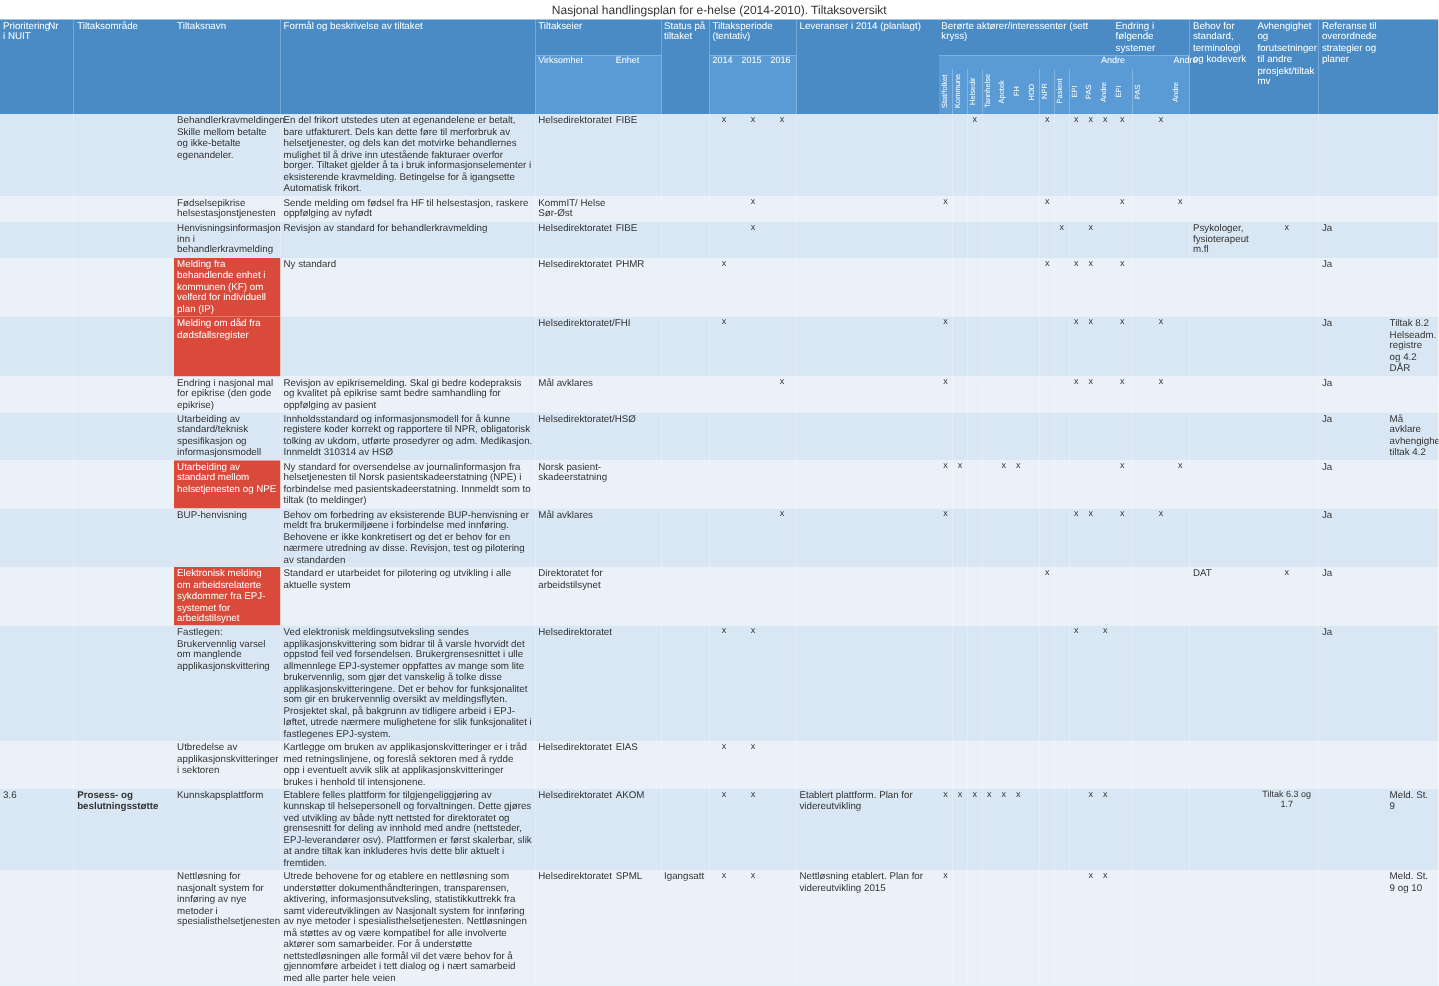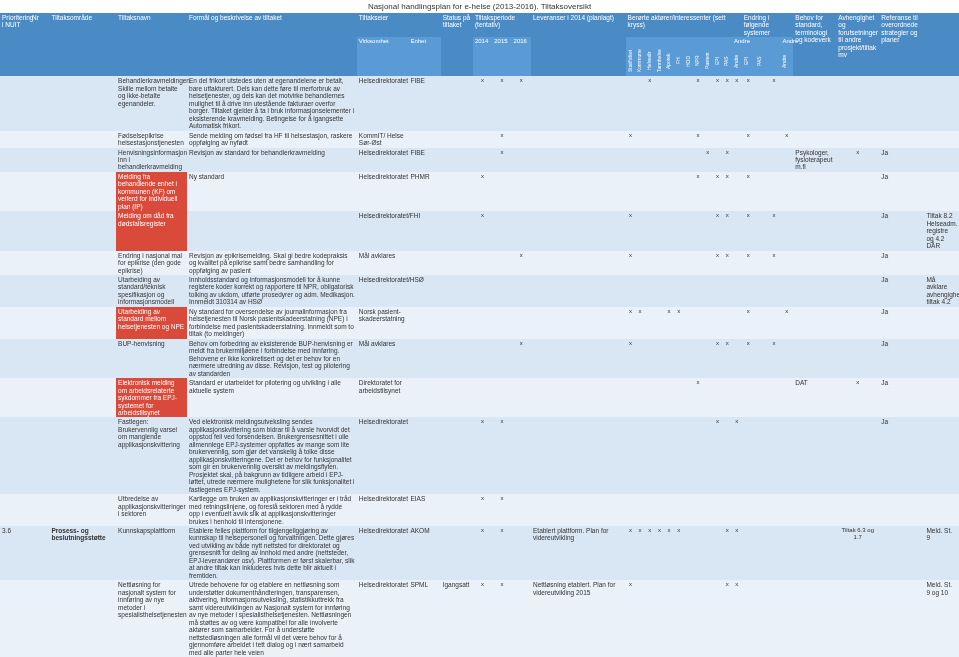--- a/index.html
+++ b/index.html
@@ -60,21 +60,21 @@
   col.c-endre { width: 12px; }
   col.c-behov { width: 40px; }
   col.c-avh { width: 40px; }
   col.c-ref { width: 42px; }
   col.c-meld { width: 32px; }
 </style>
 </head>
 <body>
 
 <div class="page">
-  <div class="title">Nasjonal handlingsplan for e-helse (2013-2016). Tiltaksoversikt</div>
+  <div class="title">Nasjonal handlingsplan for e-helse (2014-2010). Tiltaksoversikt</div>
 
   <table>
     <colgroup>
       <col class="c-prio">
         <col class="c-nr">
         <col class="c-omrade">
         <col class="c-navn">
         <col class="c-formal">
       <col class="c-virk">
         <col class="c-enhet">

